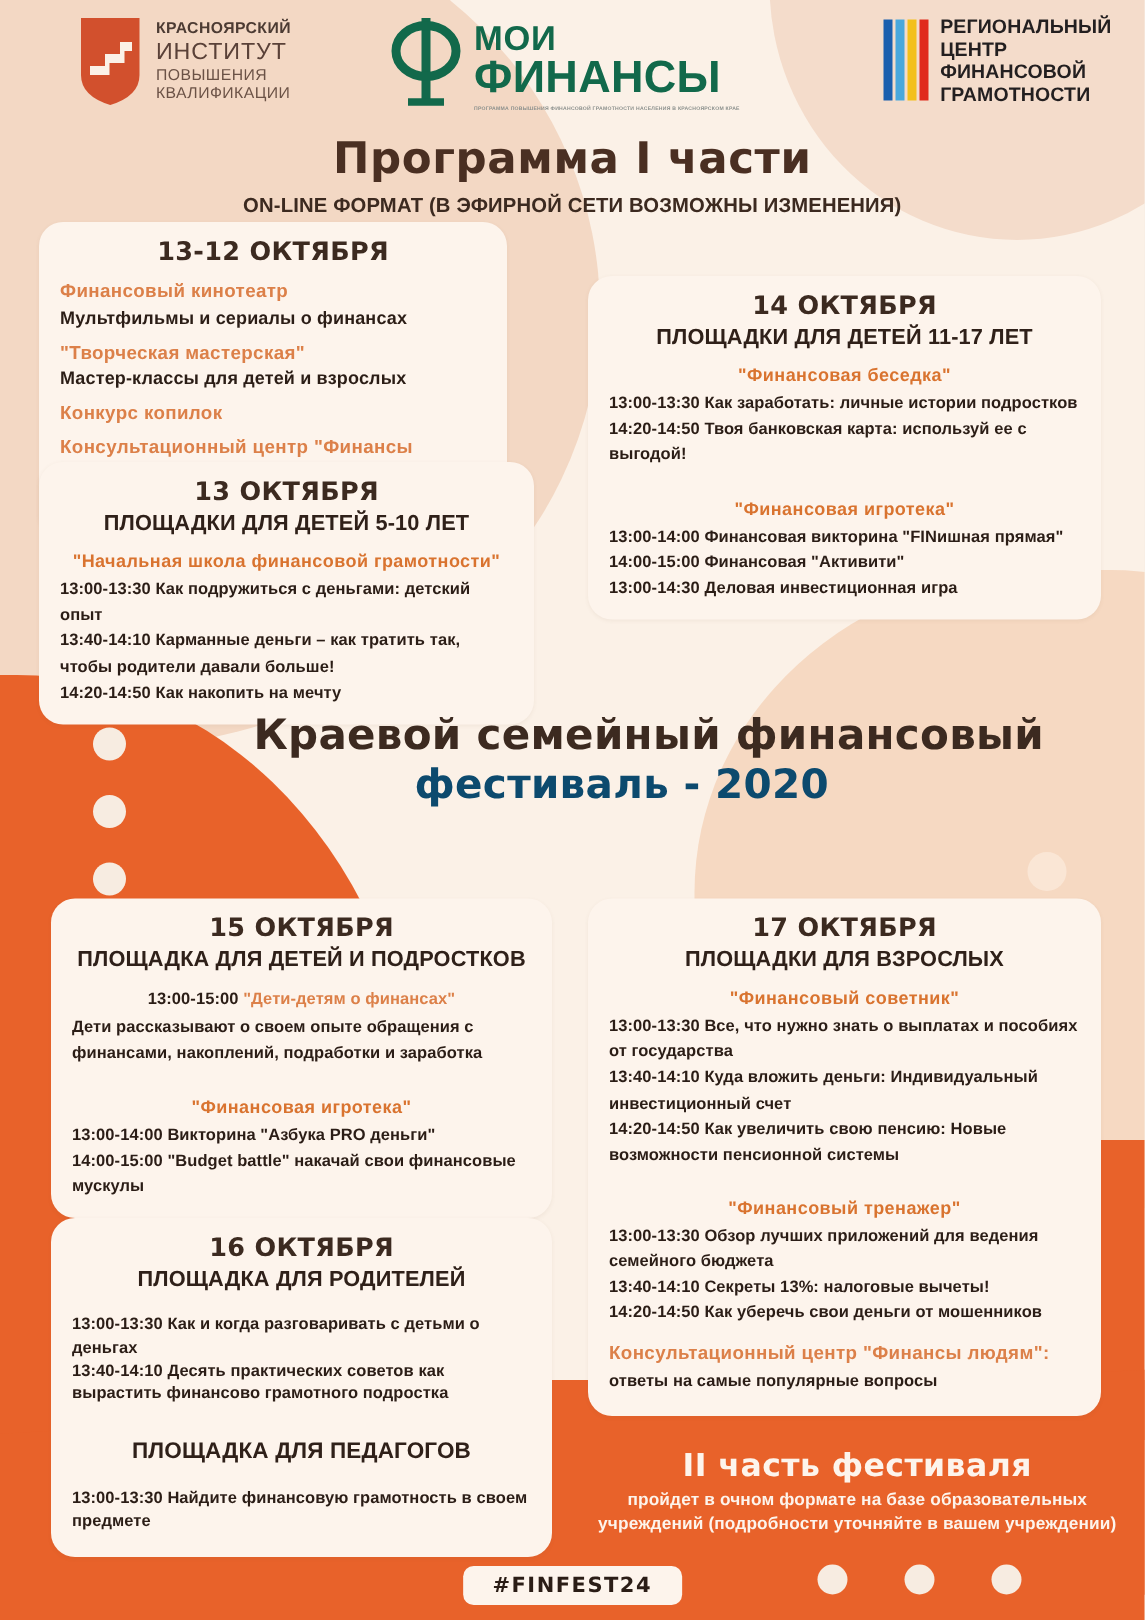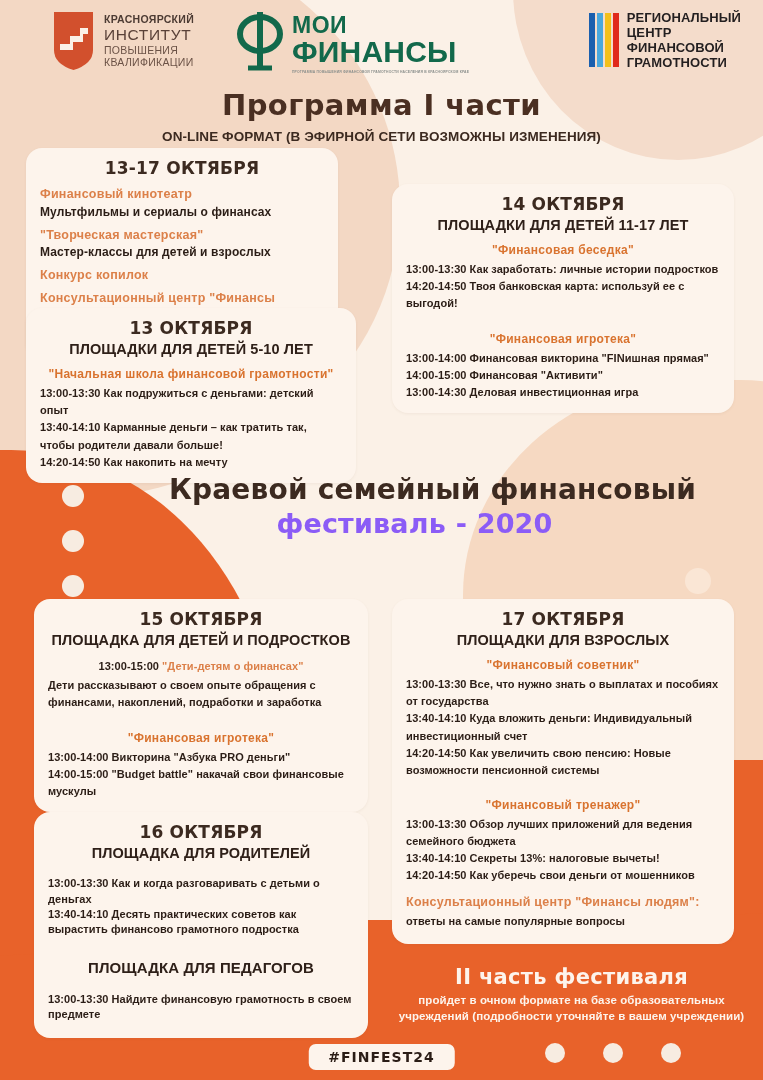--- a/index.html
+++ b/index.html
@@ -64,21 +64,21 @@
     border-radius: 0 26px 26px 0;
   }
   .dot { position: absolute; border-radius: 50%; background: #f7ece1; }
   .dot-soft { position: absolute; border-radius: 50%; background: #fae6d5; }
 
   
   .logos {
     position: relative; z-index: 3;
     display: flex; align-items: flex-start;
     padding: 10px 22px 0 52px;
-    gap: 2px;
+    gap: 26px;
   }
   .logo { display: flex; align-items: center; gap: 9px; }
   .logo-kipk-mark {
     width: 43px; height: 62px;
     position: relative; flex: none;
   }
   .logo-kipk-text {
     line-height: 1.18; color: #4c3b33;
     font-size: 10.5px; letter-spacing: .3px; font-weight: 700;
   }
@@ -170,21 +170,21 @@
     position: absolute; z-index: 4; left: 0; right: 0; top: 474px;
     text-align: center;
   }
   .fest-l1 {
     font-size: 28px; font-weight: 700; color: #3c2a20;
     letter-spacing: .2px; line-height: 1.16;
     font-family: "DejaVu Sans", sans-serif;
     padding-left: 102px;
   }
   .fest-l2 {
-    font-size: 27px; font-weight: 700; color: #8b5cf6;
+    font-size: 27px; font-weight: 700; color: #0c4a6e;
     letter-spacing: .2px; line-height: 1.16; margin-top: 2px;
     font-family: "DejaVu Sans", sans-serif;
     padding-left: 66px;
   }
   .fest-l3 {
     font-size: 19px; font-weight: 700; color: #3c2a20;
     letter-spacing: .2px; margin-top: 6px;
     font-family: "DejaVu Sans", sans-serif;
     padding-left: 66px;
   }
@@ -284,21 +284,21 @@
       <div>ФИНАНСОВОЙ</div>
       <div>ГРАМОТНОСТИ</div>
     </div>
   </div>
 </div>
 
 <div class="prog-title">Программа I части</div>
 <div class="prog-sub">ON-LINE ФОРМАТ  (В ЭФИРНОЙ СЕТИ ВОЗМОЖНЫ ИЗМЕНЕНИЯ)</div>
 
 <div class="card" style="left:26px; top:148px; width:312px;">
-  <div class="card-date">13-17 ОКТЯБРЯ</div>
+  <div class="card-date">13-12 ОКТЯБРЯ</div>
 
   <div class="flist-item">
     <div class="flist-head">Финансовый кинотеатр</div>
     <div class="flist-sub">Мультфильмы и сериалы о финансах</div>
   </div>
   <div class="flist-item">
     <div class="flist-head">"Творческая мастерская"</div>
     <div class="flist-sub">Мастер-классы для детей и взрослых</div>
   </div>
   <div class="flist-item">

